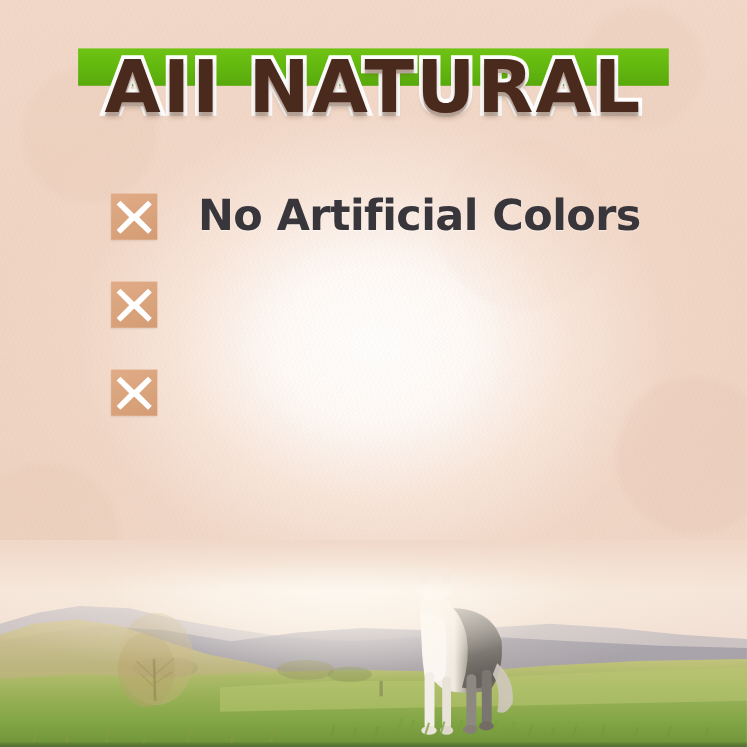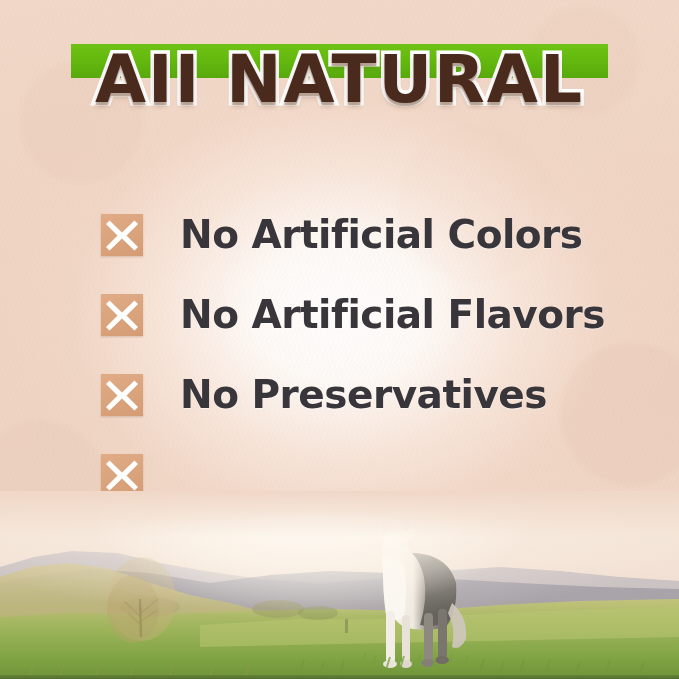--- a/index.html
+++ b/index.html
@@ -84,21 +84,21 @@
   
   .claims{
     position:absolute;
     left:73px; top:176px;
     width:540px;
   }
   .claim{
     position:relative;
     height:80px;
     display:flex;
-    align-items:flex-end;
+    align-items:flex-start;
     padding-left:28px;
   }
   .x-box{
     position:relative;
     width:42px; height:42px;
     flex:0 0 42px;
     background:linear-gradient(160deg,#e0ab86 0%,#d9a37c 55%,#d49c74 100%);
     box-shadow:0 1px 2px rgba(150,105,80,.30);
   }
   .x-box svg{ display:block; width:42px; height:42px; }
@@ -163,31 +163,22 @@
       </div>
       <div class="claim-label">No Artificial Colors</div>
     </div>
 
     <div class="claim">
       <div class="x-box">
         <svg viewBox="0 0 42 42" aria-hidden="true">
           <path d="M8.5 6.5 L21 18.5 L33.5 6.5 L37 10 L25.5 21.5 L37 33 L33.5 36.5 L21 24.5 L8.5 36.5 L5 33 L16.5 21.5 L5 10 Z" fill="#ffffff"></path>
         </svg>
       </div>
-      <div class="claim-label">No Artificial Flavors</div>
     </div>
 
-    <div class="claim">
-      <div class="x-box">
-        <svg viewBox="0 0 42 42" aria-hidden="true">
-          <path d="M8.5 6.5 L21 18.5 L33.5 6.5 L37 10 L25.5 21.5 L37 33 L33.5 36.5 L21 24.5 L8.5 36.5 L5 33 L16.5 21.5 L5 10 Z" fill="#ffffff"></path>
-        </svg>
-      </div>
-      <div class="claim-label">No Preservatives</div>
-    </div>
 
     <div class="claim">
       <div class="x-box">
         <svg viewBox="0 0 42 42" aria-hidden="true">
           <path d="M8.5 6.5 L21 18.5 L33.5 6.5 L37 10 L25.5 21.5 L37 33 L33.5 36.5 L21 24.5 L8.5 36.5 L5 33 L16.5 21.5 L5 10 Z" fill="#ffffff"></path>
         </svg>
       </div>
     </div>
 
   </div>

